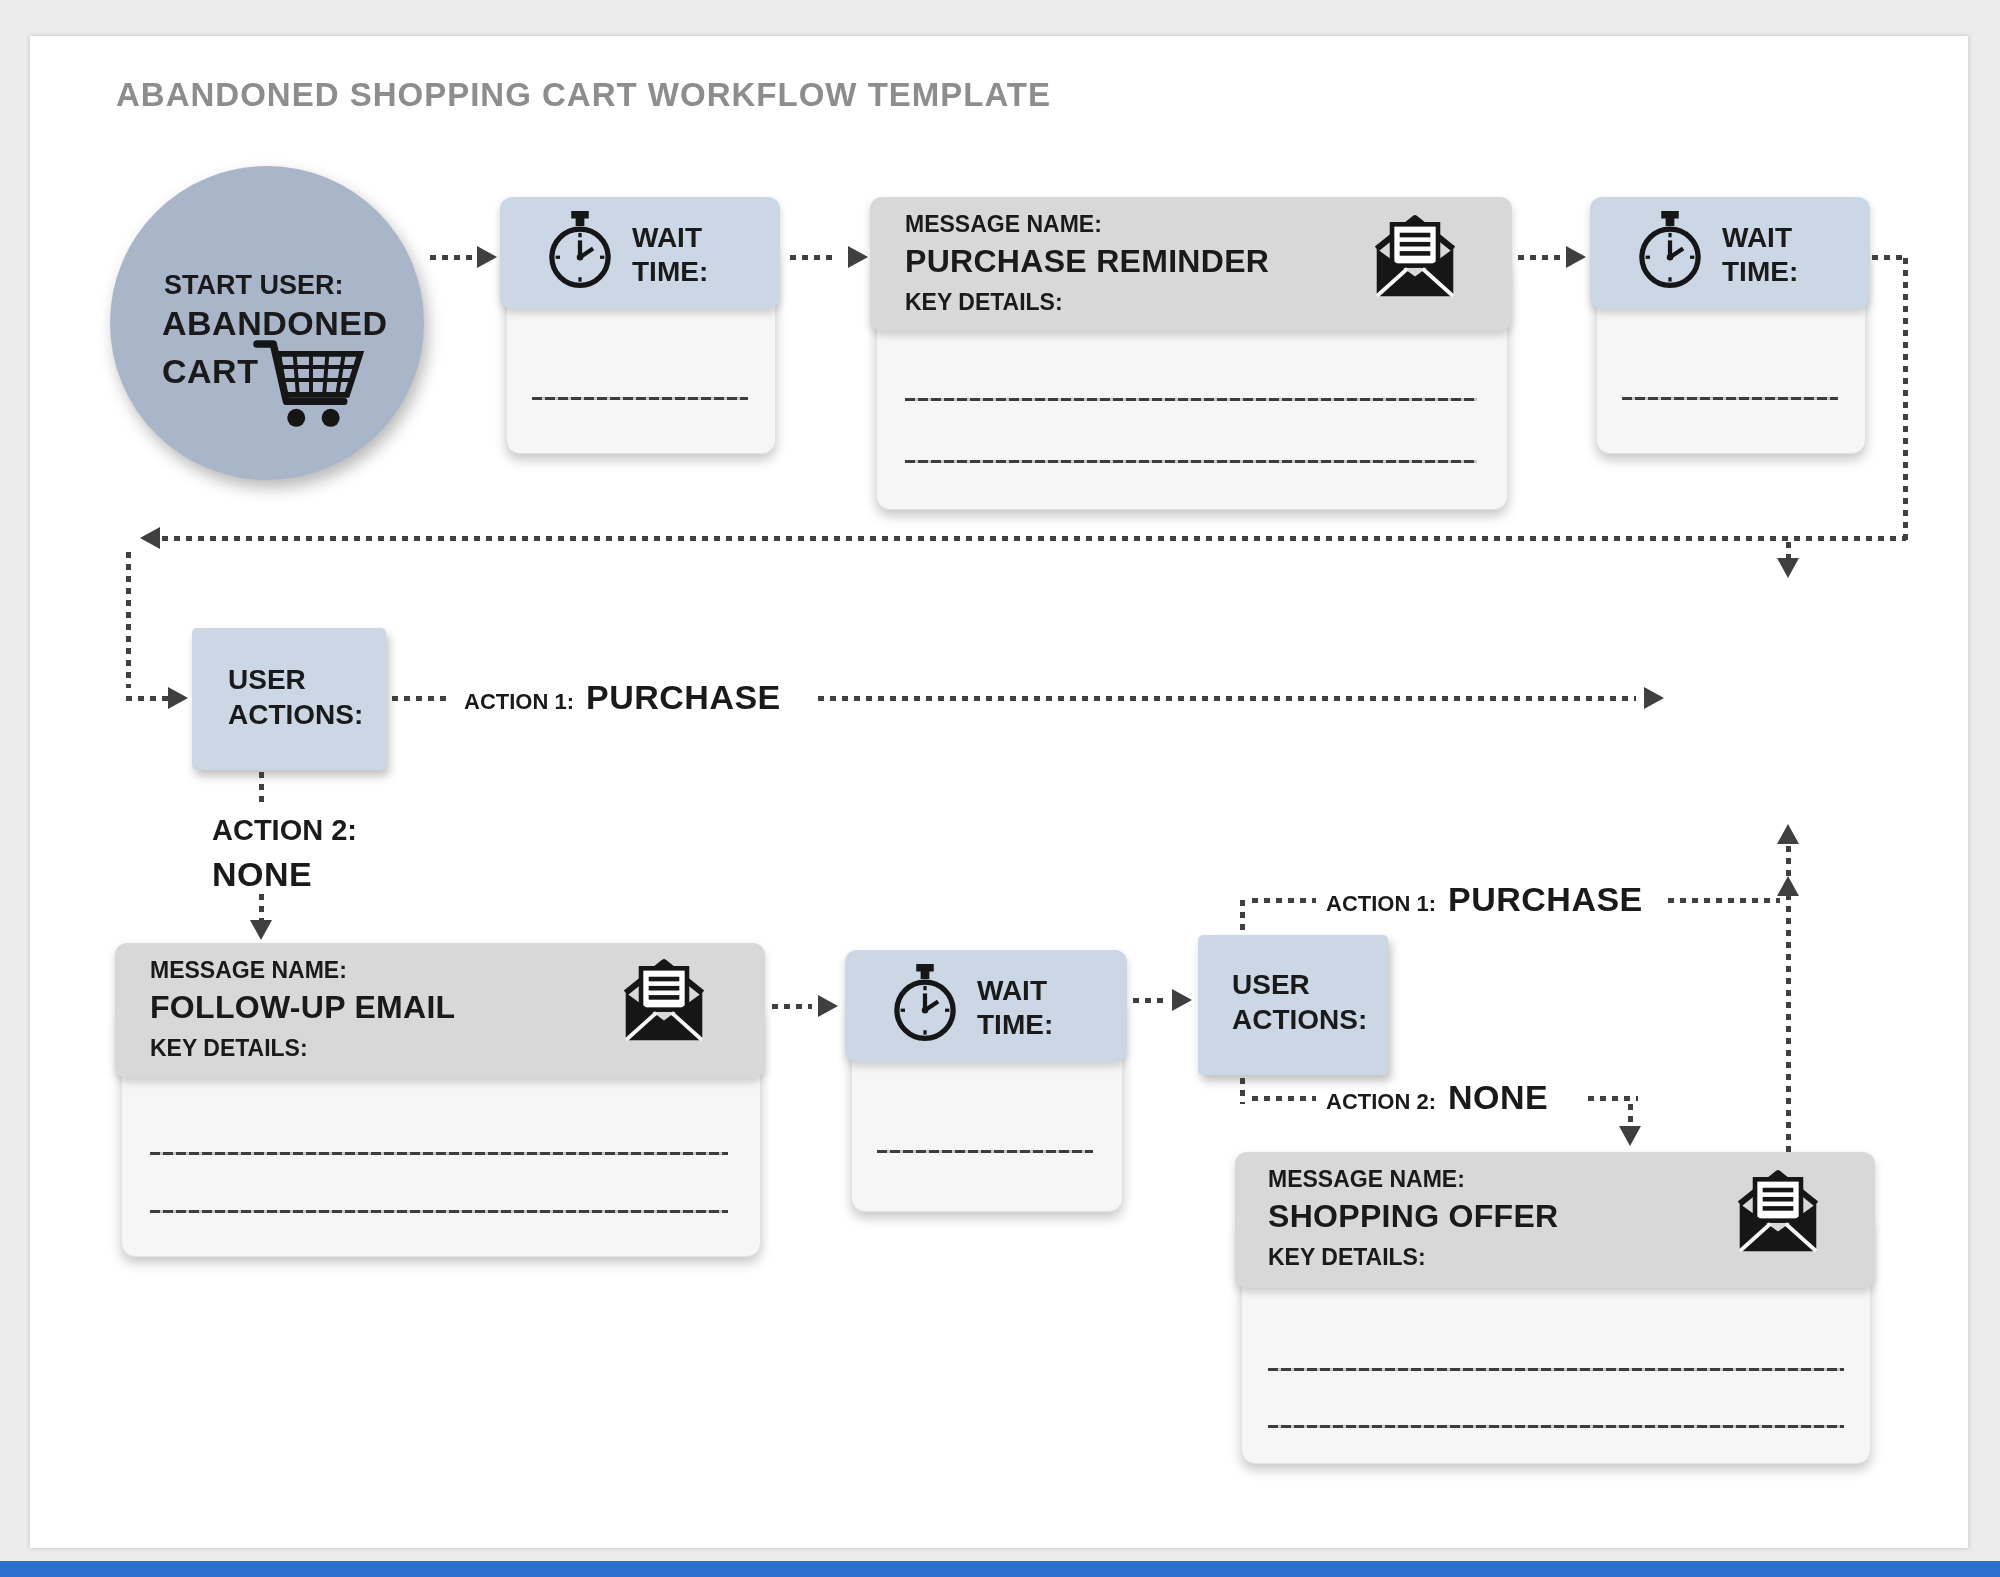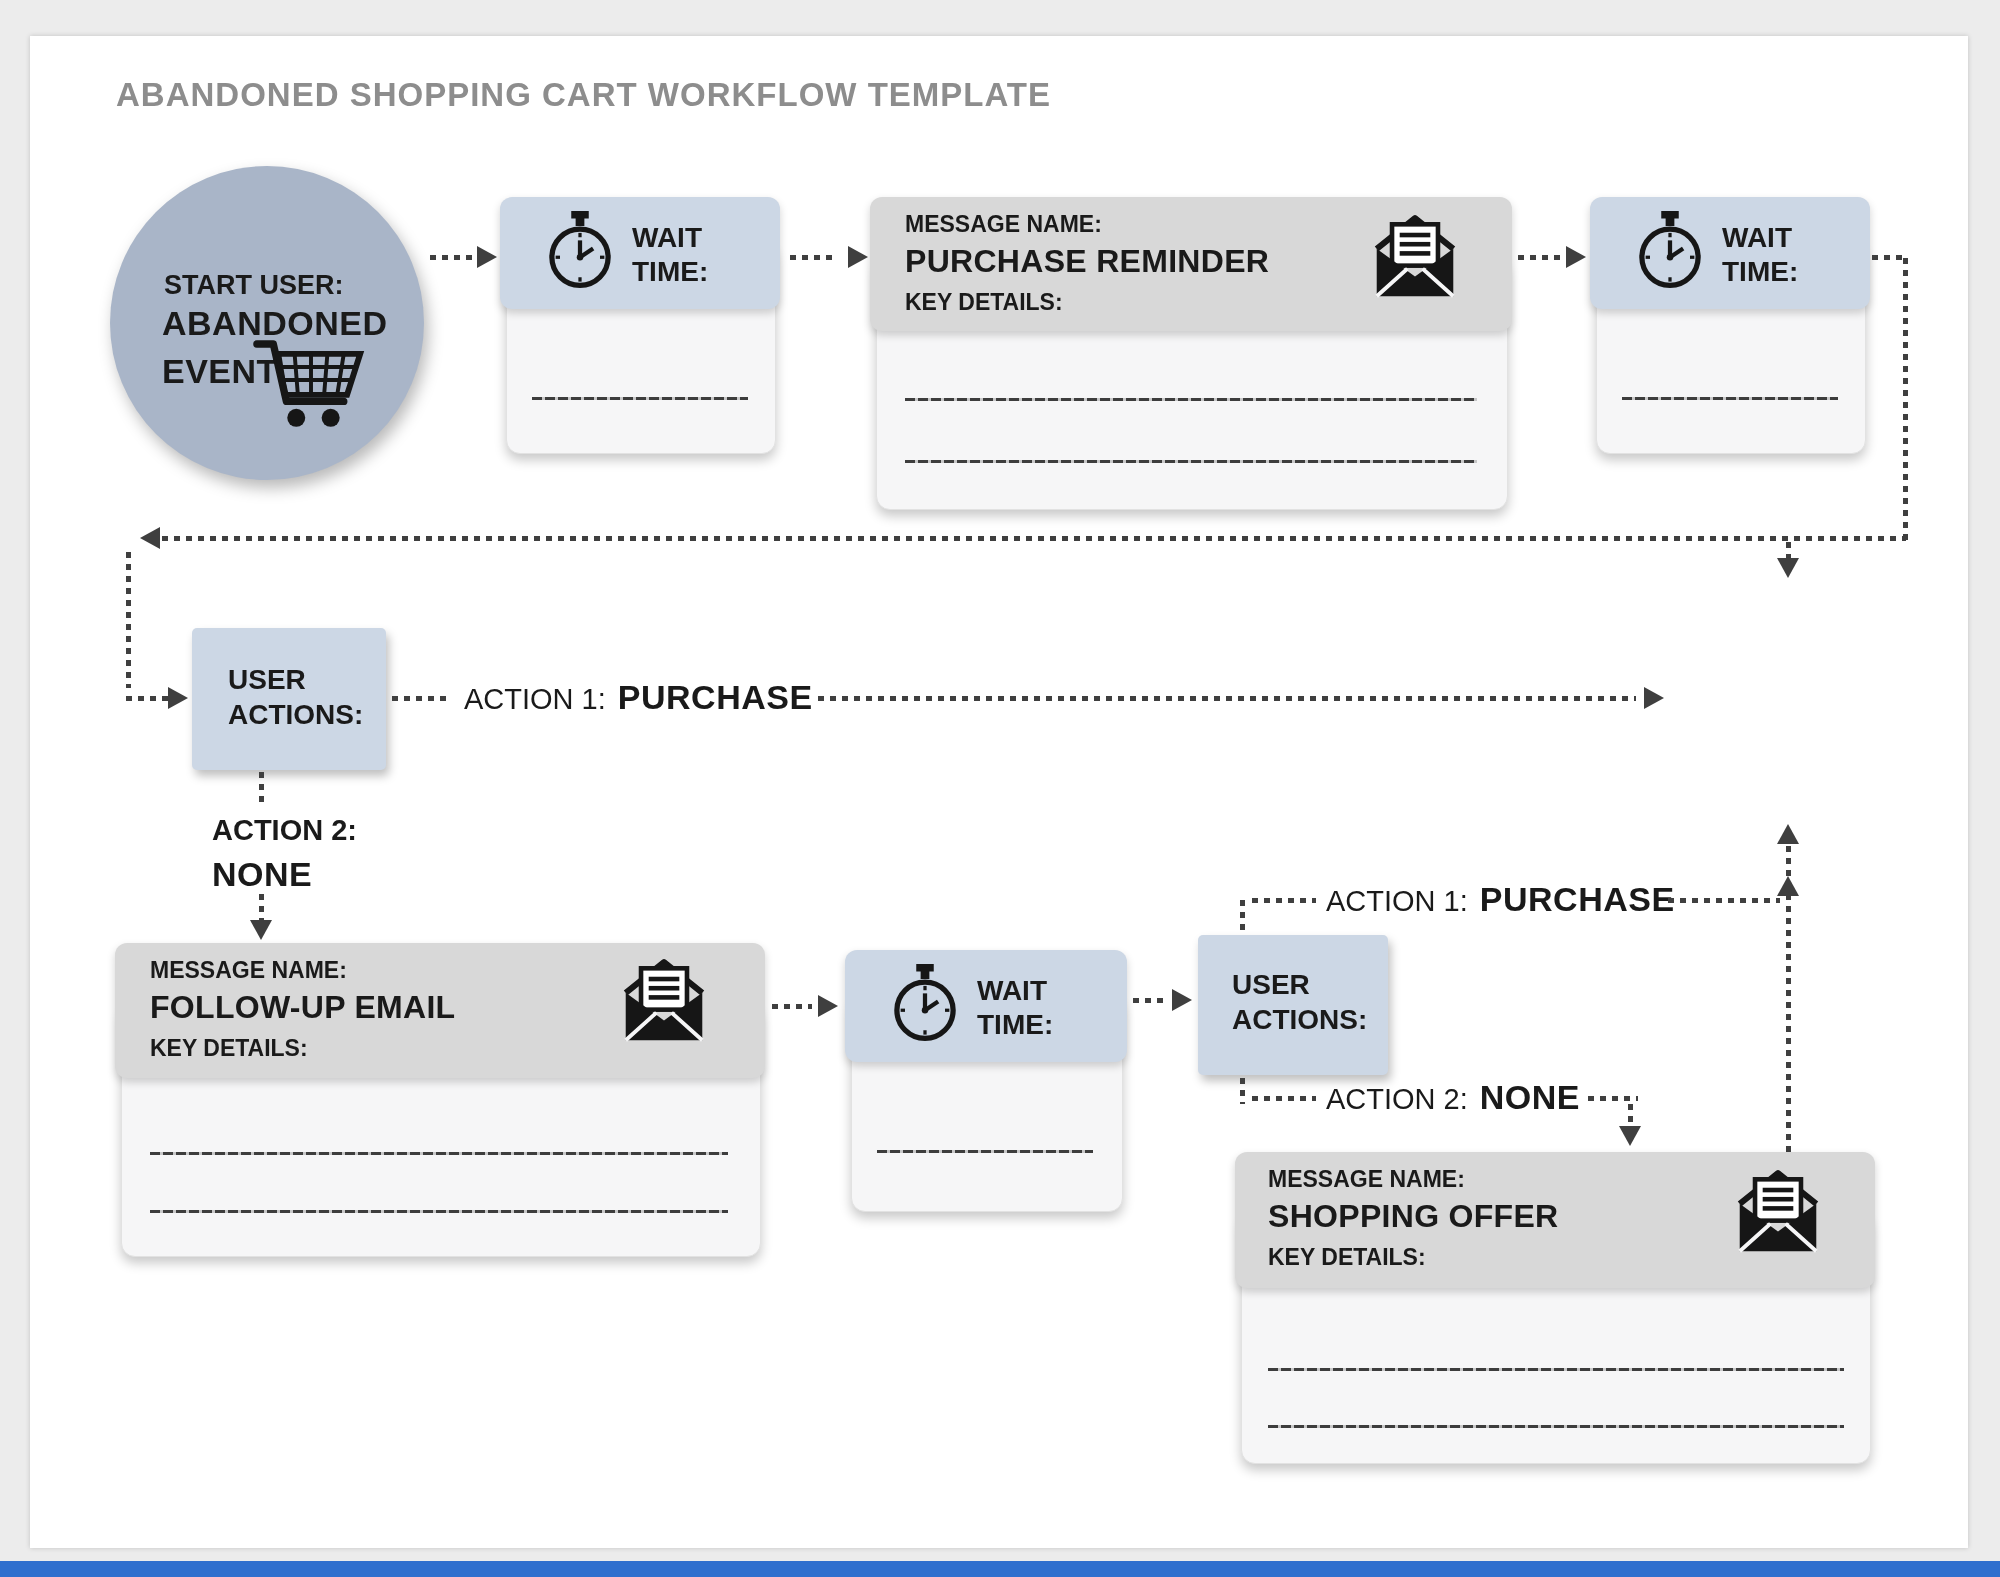--- a/index.html
+++ b/index.html
@@ -25,21 +25,21 @@
   .arr.u{border-width:0 11px 20px 11px;border-color:transparent transparent var(--connector,#3f3f3f) transparent;}
   .arr.d{border-width:20px 11px 0 11px;border-color:var(--connector,#3f3f3f) transparent transparent transparent;}
   .fs-label{font-size:23px;font-weight:700;}
   .fs-name{font-size:32px;font-weight:700;letter-spacing:.3px;}
   .wait-label{position:absolute;font-size:28px;font-weight:700;line-height:1.22;}
   .ua-label{position:absolute;font-size:28px;font-weight:700;line-height:1.25;}
   .start-prefix{font-size:27px;font-weight:700;}
   .start-line{font-size:34px;font-weight:700;letter-spacing:.5px;}
   .end-label{font-size:30px;font-weight:700;line-height:1.2;}
   .action-inline{position:absolute;display:flex;align-items:baseline;gap:12px;white-space:nowrap;}
-  .action-inline .ap{font-size:29px;font-weight:400;}
+  .action-inline .ap{font-size:22px;font-weight:700;}
   .action-inline .av{font-size:34px;font-weight:700;letter-spacing:.5px;}
   .action-stack{position:absolute;}
   .action-stack .ap{font-size:29px;font-weight:700;}
   .action-stack .av{font-size:34px;font-weight:700;margin-top:8px;letter-spacing:.5px;}
   .icon{position:absolute;}
 </style>
 </head>
 <body>
 
 <svg width="0" height="0" style="position:absolute" aria-hidden="true">
@@ -81,21 +81,21 @@
 </svg>
 
 <div class="canvas">
   <div class="sheet"></div>
   <div class="footer-bar"></div>
   <div class="title">ABANDONED SHOPPING CART WORKFLOW TEMPLATE</div>
 
   <div class="node circle-node" style="left:110px;top:166px;width:314px;height:314px">
     <div class="abs start-prefix" style="left:54px;top:104px">START USER:</div>
     <div class="abs start-line" style="left:52px;top:138px">ABANDONED</div>
-    <div class="abs start-line" style="left:52px;top:186px">EVENT</div>
+    <div class="abs start-line" style="left:52px;top:186px">CART</div>
     <svg class="icon" style="left:142px;top:166px;width:118px;height:106px" viewBox="0 0 72 64">
         <use href="#ico-cart"></use>
       </svg>
   </div>
 
   <div class="hdot" style="left:430px;top:255px;width:46px"></div>
   <div class="arr r" style="left:477px;top:246px"></div>
 
   <div class="node" style="left:500px;top:197px;width:280px;height:255px">
     <div class="card-body" style="left:6px;top:45px;width:268px;height:210px"></div>

